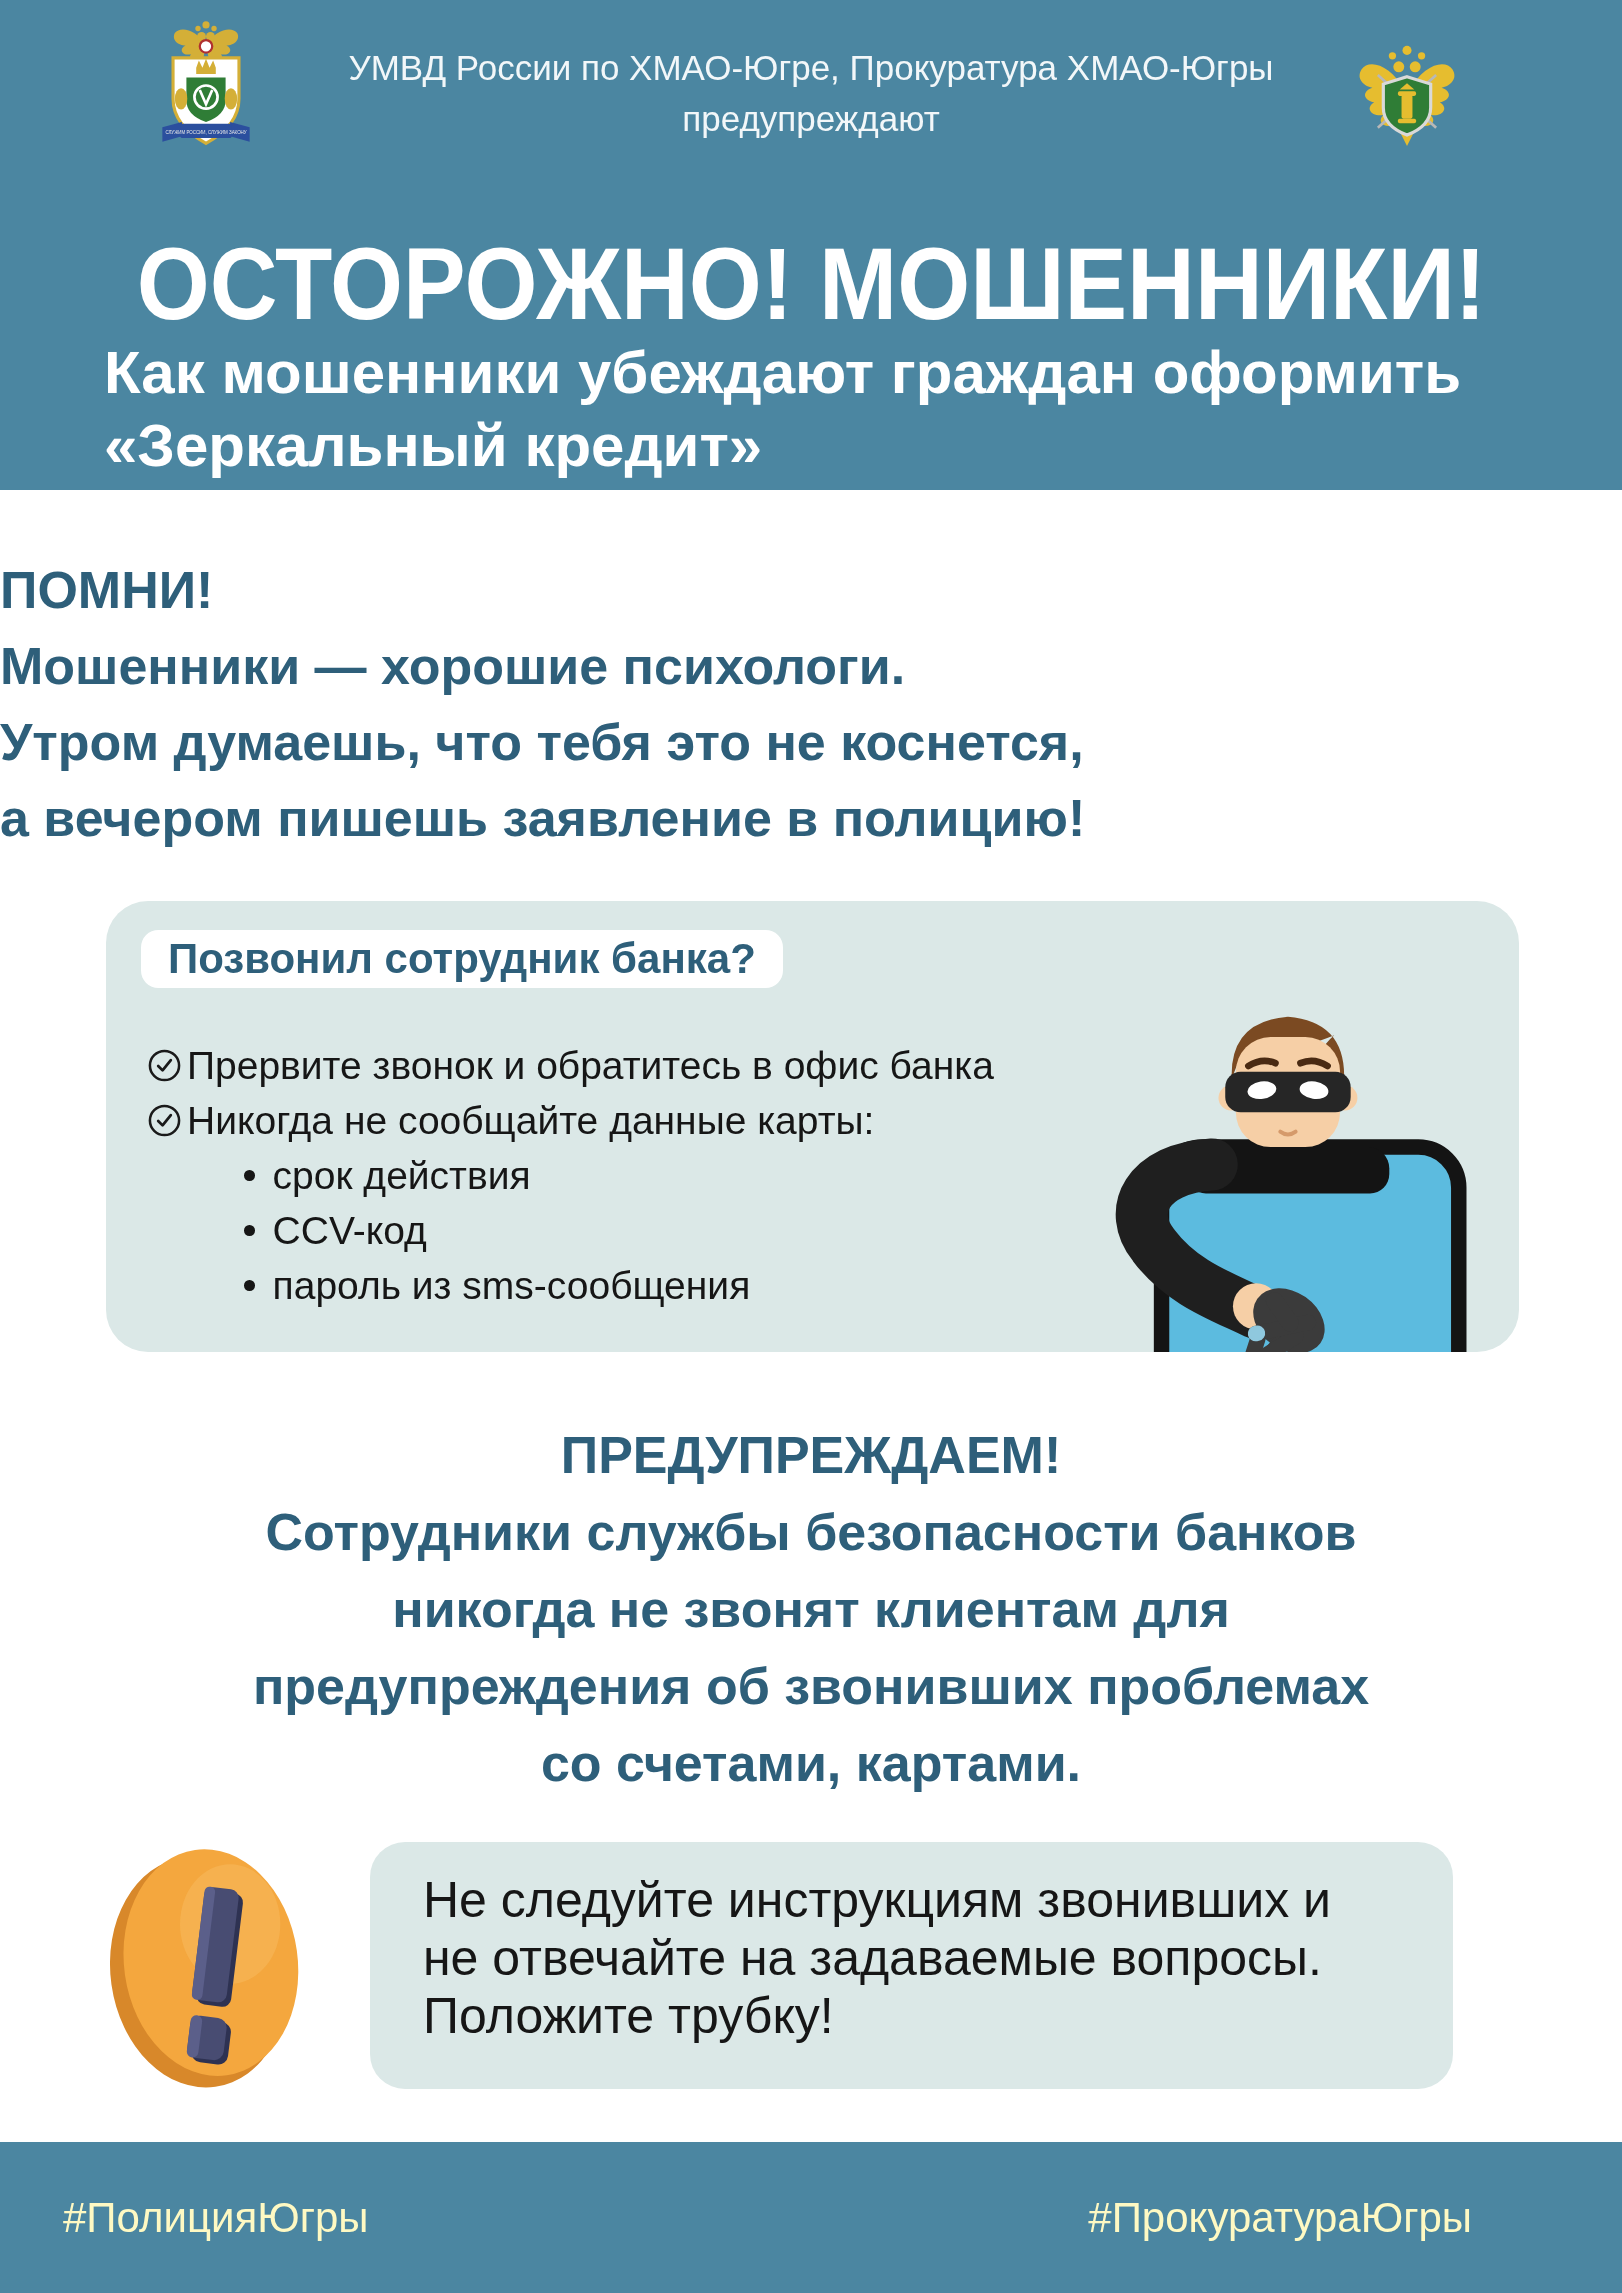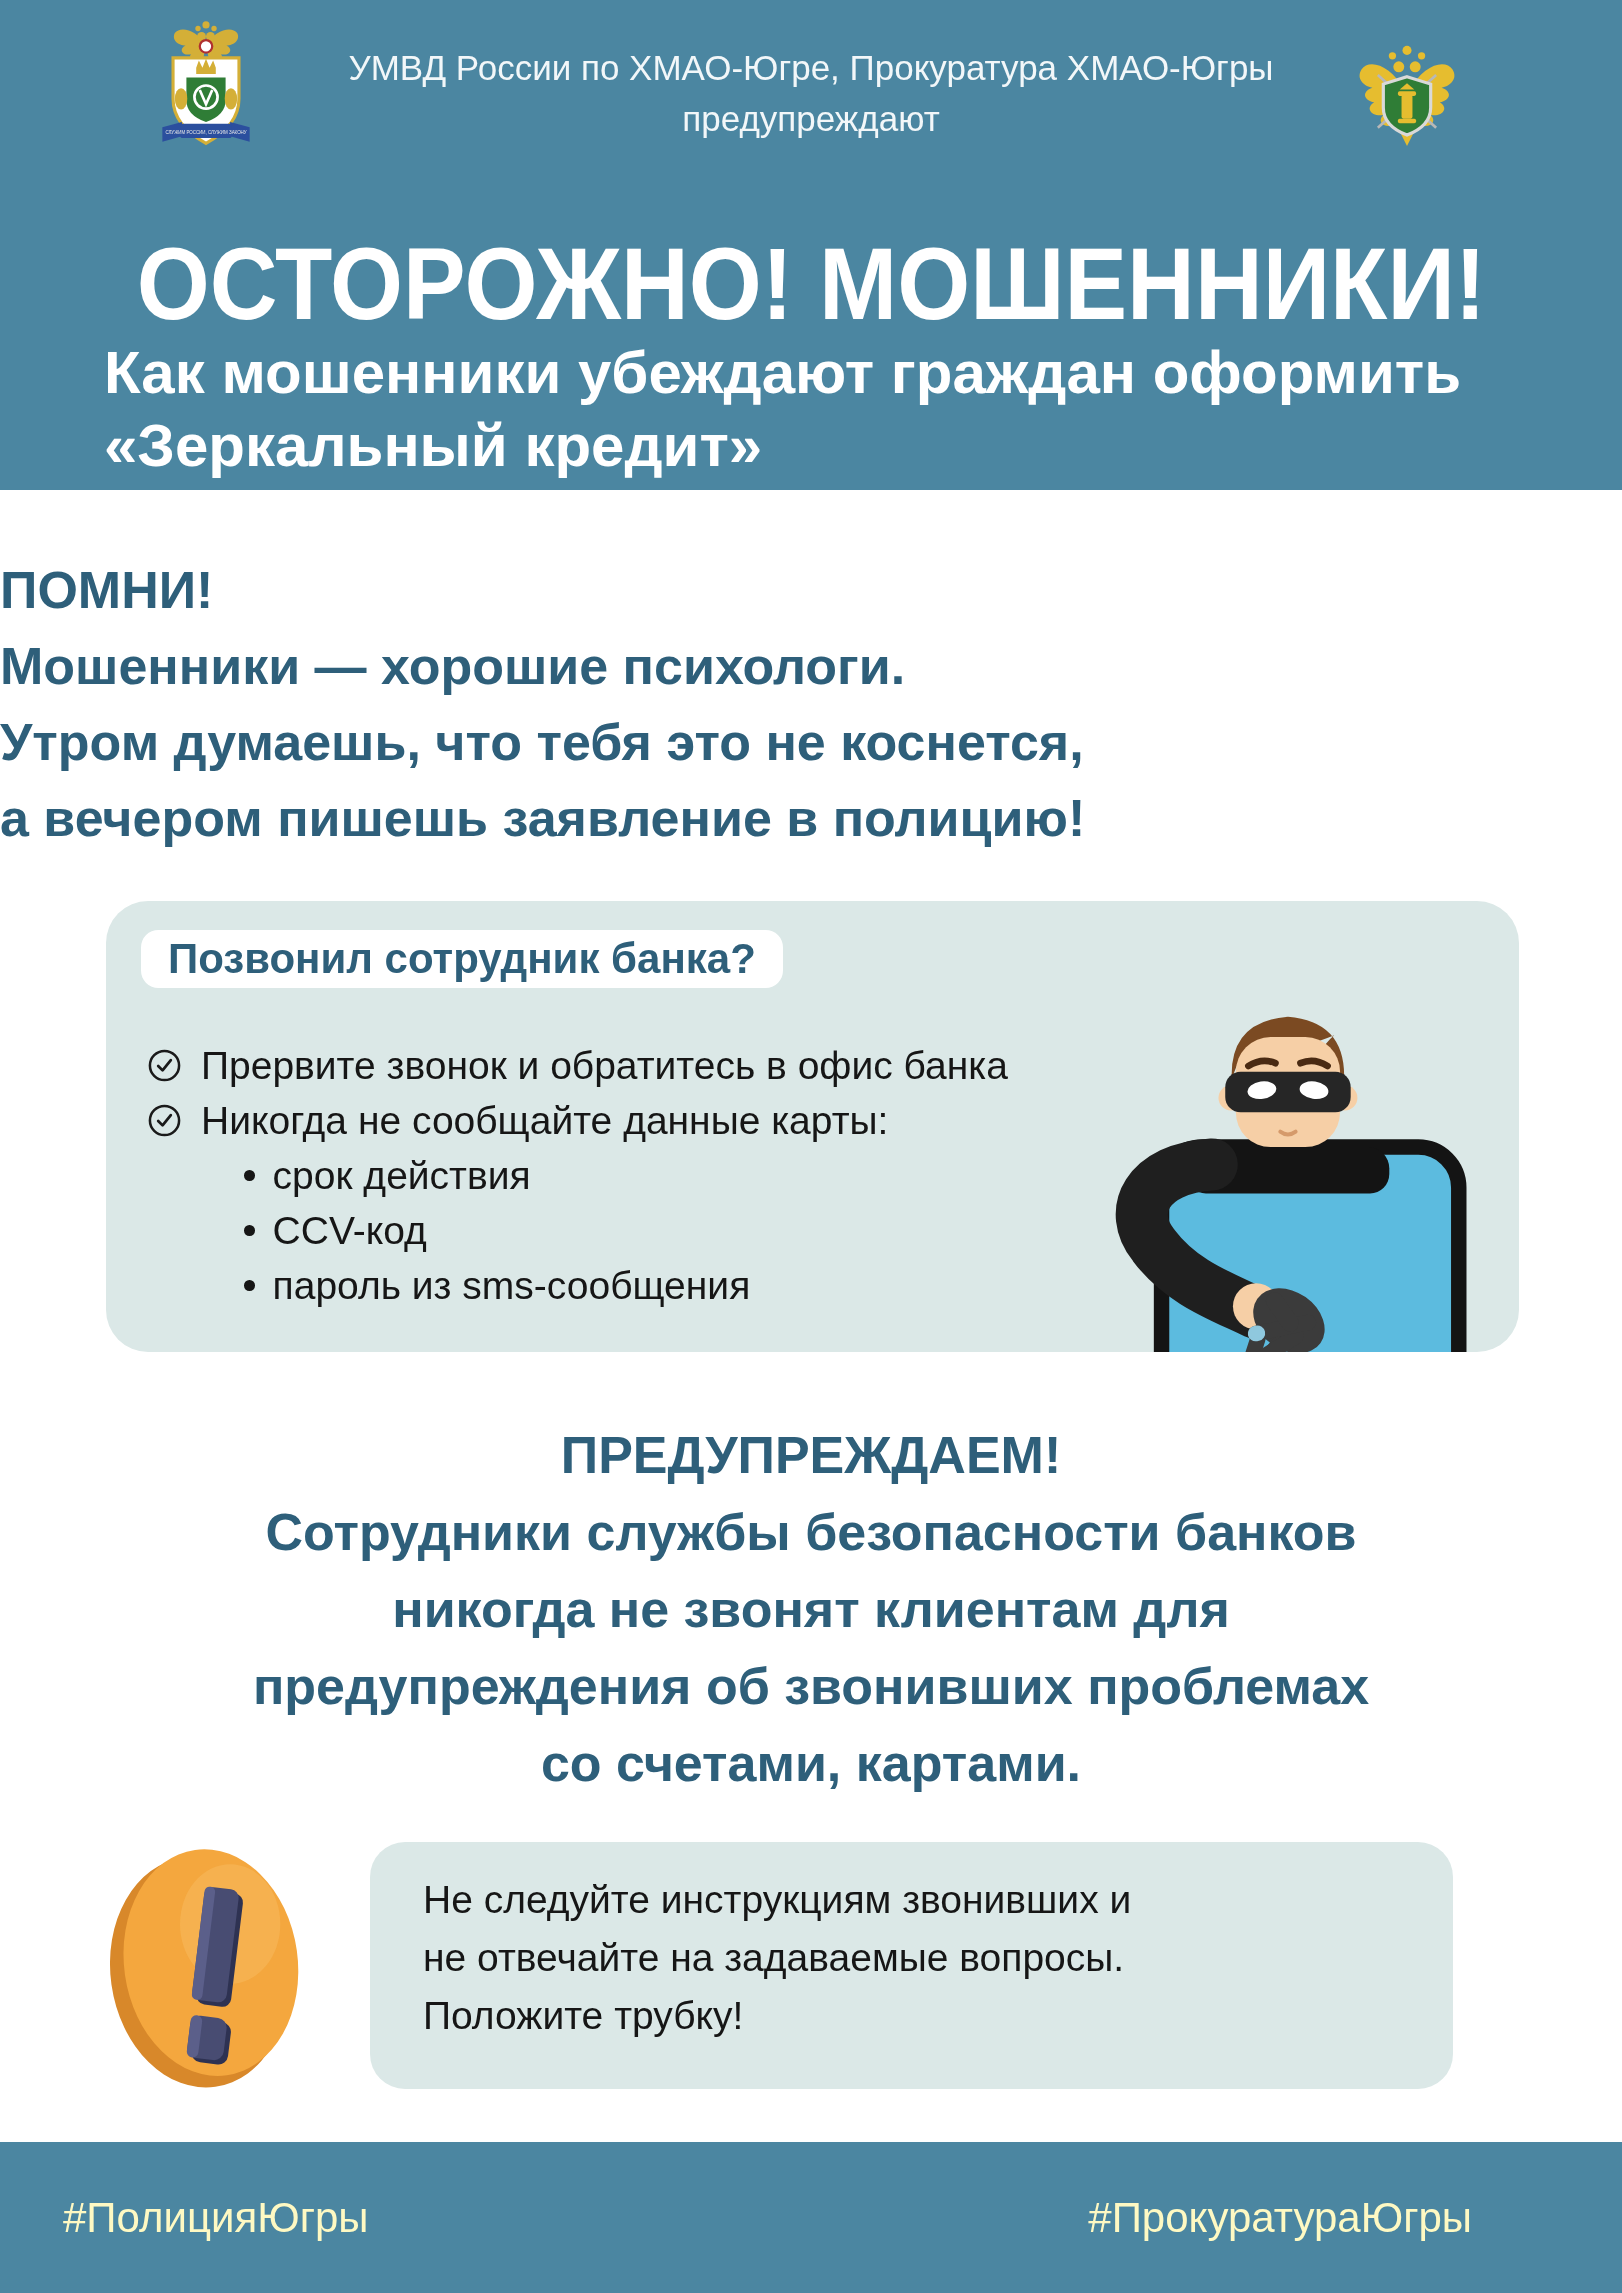--- a/index.html
+++ b/index.html
@@ -17,33 +17,33 @@
   .subtitle{left:104px;top:336px;color:#ffffff;font-size:60px;font-weight:700;line-height:73px;}
 
   
   .reminder{left:0;right:0;top:552px;text-align:left;color:#2e5f7a;font-size:52px;font-weight:700;line-height:76px;}
 
   
   .bank-card{left:106px;top:901px;width:1413px;height:451px;background:#dbe8e7;border-radius:42px;overflow:hidden;}
   .bank-label{position:absolute;left:35px;top:29px;background:#ffffff;border-radius:17.4px;padding:5px 27px;
               color:#2e5f7a;font-size:42px;font-weight:700;}
   .check-list{position:absolute;left:41px;top:137px;color:#161616;font-size:39px;}
-  .check-row{display:flex;align-items:center;gap:19px;height:55px;}
+  .check-row{display:flex;align-items:center;gap:5px;height:55px;}
   .check-glyph{flex:0 0 auto;display:inline-flex;}
   .bullet-row{display:flex;align-items:center;gap:18px;height:55px;margin-left:97px;}
   .dot{width:10.6px;height:10.6px;border-radius:50%;background:#161616;flex:0 0 auto;}
   .scammer-svg{position:absolute;right:39px;bottom:0;}
 
   
   .warning{left:0;right:0;top:1417px;text-align:center;color:#2e5f7a;font-size:52px;font-weight:700;line-height:77px;}
 
   
   .note-icon{left:99px;top:1839px;}
   .note-bubble{left:370px;top:1842px;width:1083px;height:247px;background:#dbe8e7;border-radius:35px;
-               color:#161616;font-size:39px;line-height:58px;padding:29px 0 0 53px;box-sizing:border-box;}
+               color:#161616;font-size:50px;line-height:58px;padding:29px 0 0 53px;box-sizing:border-box;}
 
   
   .footer{left:0;top:2142px;width:1622px;height:152px;background:#4b86a1;display:flex;align-items:center;
           justify-content:space-between;padding:0 150px 0 63px;box-sizing:border-box;
           color:#fef9c3;font-size:42px;font-weight:400;}
 </style>
 </head>
 <body>
 
 <div class="poster">

